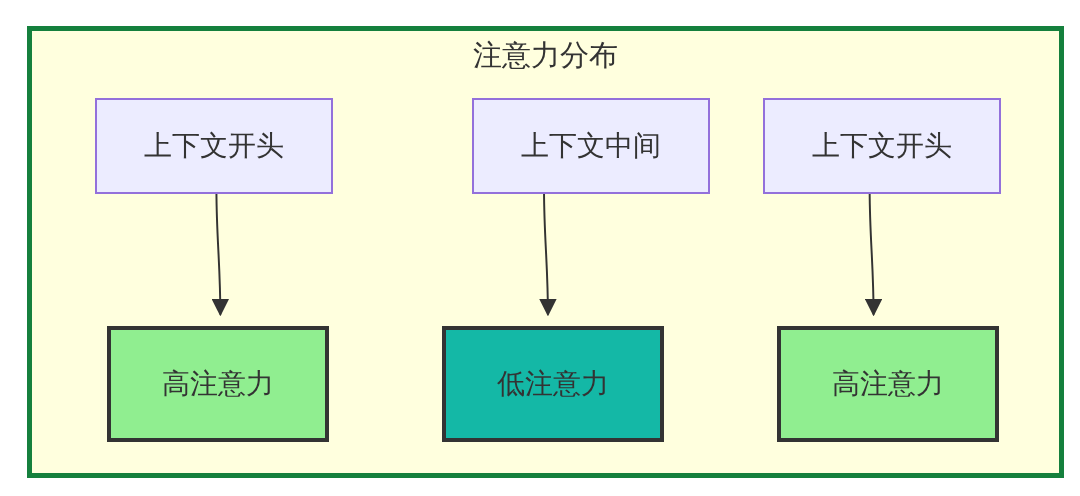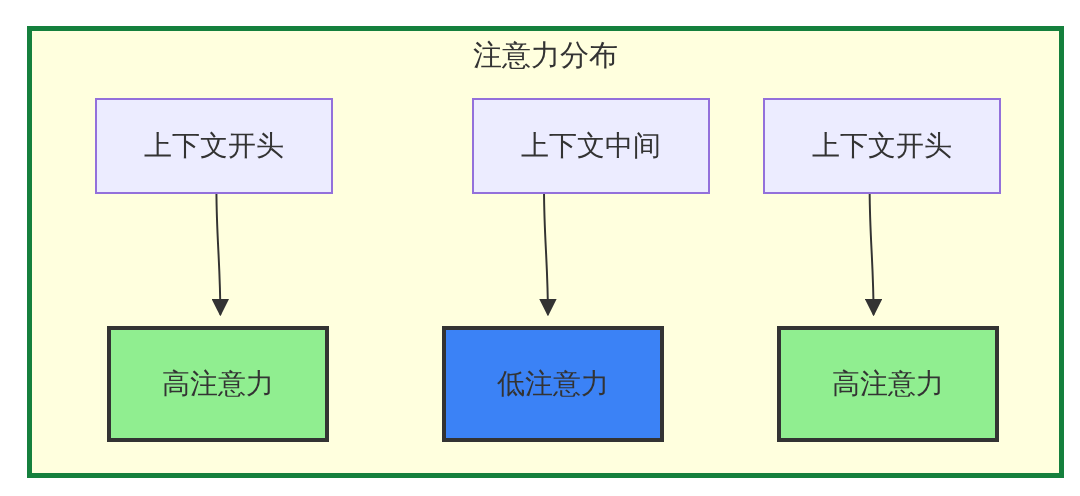--- a/index.html
+++ b/index.html
@@ -67,21 +67,21 @@
     background: #ececff;
     border: 2px solid #9370db;
   }
   .node.bottom {
     top: 295px;
     width: 222px;
     height: 116px;
     border: 4px solid #333333;
   }
   .node.high { background: #90ee90; }
-  .node.low  { background: #3b82f6; }
+  .node.low  { background: #14b8a6; }
 
   .n-top-0 { left: 63px;  }
   .n-top-1 { left: 398px; margin-left: 42px; }
   .n-top-2 { left: 731px; }
   .n-bot-0 { left: 75px;  }
   .n-bot-1 { left: 410px; }
   .n-bot-2 { left: 745px; }
 </style>
 </head>
 <body>

